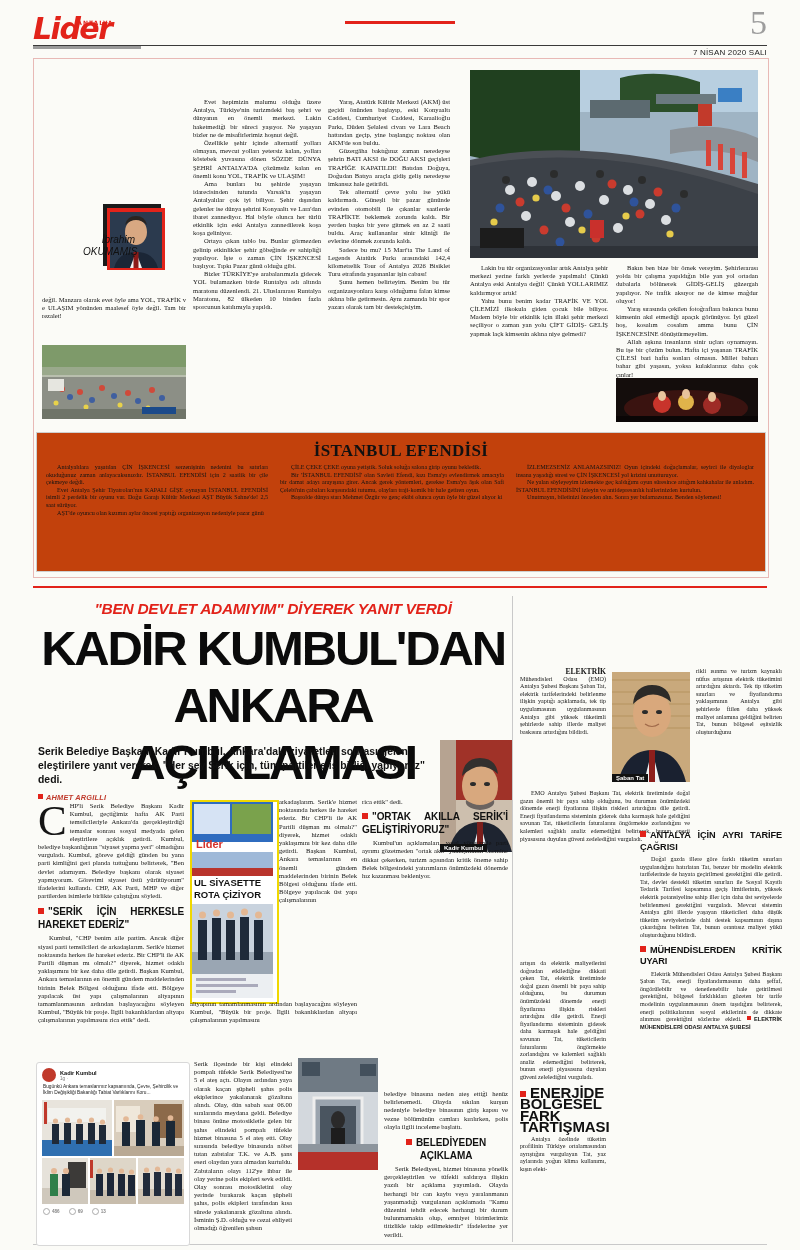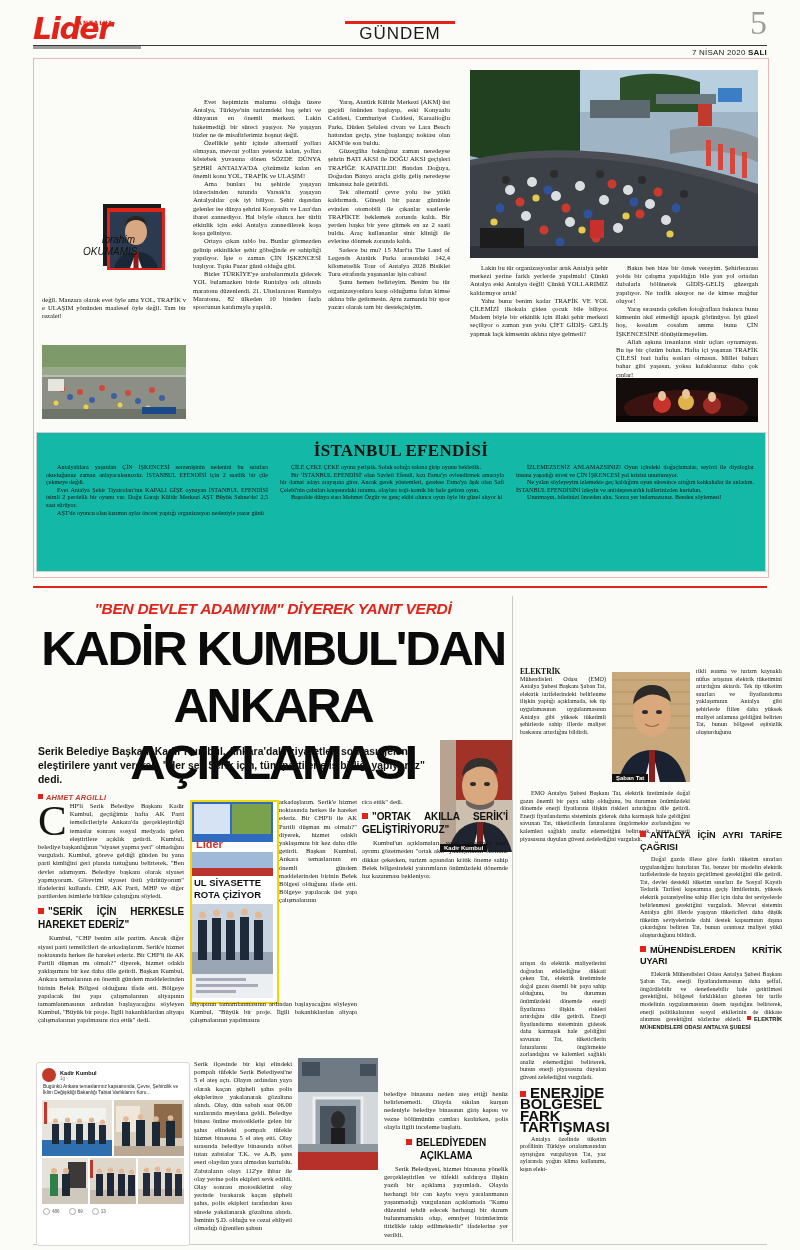--- a/index.html
+++ b/index.html
@@ -16,21 +16,21 @@
         font-weight:bold;}
   .logo-rule{position:absolute;left:33px;top:46px;width:108px;height:3px;background:#9a9a9a;}
   .section-title{position:absolute;left:0;right:0;top:24px;text-align:center;
         font-family:"Liberation Sans",sans-serif;font-size:17px;letter-spacing:1px;color:#1a1a1a;}
   .section-bar{position:absolute;left:345px;top:21px;width:110px;height:3px;background:#e2231a;}
   .head-rule{position:absolute;left:33px;right:33px;top:45px;height:1px;background:#3a3a3a;}
   .pageno{position:absolute;right:33px;top:6px;font-family:"Liberation Serif",serif;
         font-size:34px;color:#9d9d9d;line-height:34px;}
   .dateline{position:absolute;right:33px;top:48px;font-family:"Liberation Sans",sans-serif;
         font-size:8px;color:#222;letter-spacing:.2px;}
-  .dateline b{font-weight:bold;}
+  .dateline b{font-weight:normal;}
 
   
   .frame{position:absolute;border:1px solid #e8b9b6;}
 
   
   .col{position:absolute;text-align:justify;color:#141414;}
   .col p{margin:0 0 0 0;text-indent:11px;}
   .tiny{font-size:6.1px;line-height:7.6px;}
   .body7{font-size:6.6px;line-height:8.2px;}
 
@@ -40,21 +40,21 @@
   .author-box{position:absolute;left:48px;top:100px;width:130px;height:92px;}
   .author-shadow{position:absolute;left:55px;top:104px;width:58px;height:62px;background:#1a1a1a;}
   .author-red{position:absolute;left:59px;top:108px;width:58px;height:62px;background:#e2231a;}
   .author-photo{position:absolute;left:62px;top:112px;width:52px;height:56px;overflow:hidden;background:#2a3b52;}
   .author-name{position:absolute;left:35px;top:134px;width:52px;text-align:right;
      font-family:"Liberation Sans",sans-serif;font-size:10px;font-style:italic;color:#111;line-height:12px;}
 
   .photo{position:absolute;overflow:hidden;background:#bbb;}
 
   
-  .ie-box{position:absolute;left:36px;top:432px;width:728px;height:138px;border:1px solid #cfcfcf;background:#14b8a6;}
+  .ie-box{position:absolute;left:36px;top:432px;width:728px;height:138px;border:1px solid #cfcfcf;background:#c2410c;}
   .ie-title{position:absolute;left:0;right:0;top:8px;text-align:center;font-family:"Liberation Serif",serif;
      font-weight:bold;font-size:17px;letter-spacing:.3px;color:#111;}
 
   
   .big-rule{position:absolute;left:33px;width:734px;height:2px;background:#e2231a;}
   .vrule{position:absolute;width:1px;background:#c9c9c9;}
 
   
   .ms-kicker{position:absolute;left:38px;top:600px;width:470px;text-align:center;
      font-family:"Liberation Sans",sans-serif;font-weight:bold;font-style:italic;font-size:15.5px;
@@ -109,21 +109,20 @@
 
 <div class="page">
 
   <div class="masthead">
     <div class="logo">
       <span>Lider</span>
       <span class="sup">ANTALYA</span>
     </div>
     <div class="logo-rule"></div>
     <div class="section-bar"></div>
-    <div class="section-title">GÜNDEM</div>
     <div class="head-rule"></div>
     <div class="pageno">5</div>
     <div class="dateline">
       <span>7 NİSAN 2020 </span><b>SALI</b>
     </div>
   </div>
 
   <div class="frame" style="left:33px;top:58px;width:734px;height:518px;"></div>
 
 
@@ -561,21 +560,21 @@
       <path d="M40 78 l-8 32 h16z" fill="#f0f2f4"></path>
       <rect x="37" y="78" width="6" height="32" fill="#8d1f1c"></rect>
       <ellipse cx="33" cy="40" rx="3" ry="2" fill="#2b2b2b"></ellipse>
       <ellipse cx="47" cy="40" rx="3" ry="2" fill="#2b2b2b"></ellipse>
       <path d="M33 52 q7 5 14 0" stroke="#a06a4a" stroke-width="1.2" fill="none"></path>
     </svg>
     <div class="capTag" style="left:0;bottom:0;">Şaban Tat</div>
   </div>
 
   <div class="col tiny" style="left:520px;top:668px;width:86px;">
-    <p style="text-indent:0;text-align:left;font-family:'Liberation Serif',serif;font-weight:bold;font-size:7.6px;">ELEKTRİK</p>
+    <p style="text-indent:0;text-align:right;font-family:'Liberation Serif',serif;font-weight:bold;font-size:7.6px;">ELEKTRİK</p>
     <p style="text-indent:0">Mühendisleri Odası (EMO) Antalya Şubesi Başkanı Şaban Tat, elektrik tarifelerindeki belirlenme ilişkin yaptığı açıklamada, tek tip uygulamasının uygulanmasının Antalya gibi yüksek tüketimli şehirlerde sahip illerde maliyet baskısını artırdığını bildirdi.</p>
   </div>
 
   <div class="col tiny" style="left:696px;top:668px;width:86px;">
     <p style="text-indent:0">rikli ısınma ve turizm kaynaklı nüfus artışının elektrik tüketimini artırdığını aktardı. Tek tip tüketim sınırları ve fiyatlandırma yaklaşımının Antalya gibi şehirlerde fiilen daha yüksek maliyet anlamına geldiğini belirten Tat, bunun bölgesel eşitsizlik oluşturduğunu</p>
   </div>
 
   <div class="col tiny" style="left:520px;top:790px;width:170px;">
     <p>EMO Antalya Şubesi Başkanı Tat, elektrik üretiminde doğal gazın önemli bir paya sahip olduğunu, bu durumun önümüzdeki dönemde enerji fiyatlarına ilişkin riskleri artırdığını dile getirdi. Enerji fiyatlandırma sisteminin giderek daha karmaşık hale geldiğini savunan Tat, tüketicilerin faturalarını öngörmekte zorlandığını ve kalemleri sağlıklı analiz edemediğini belirterek, bunun enerji piyasasına duyulan güveni zedelediğini vurguladı.</p>
   </div>

